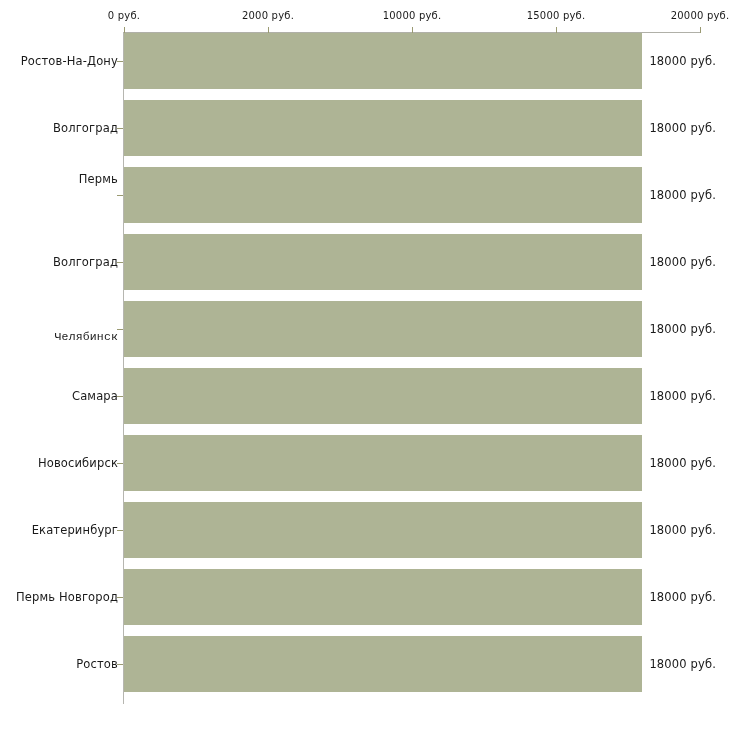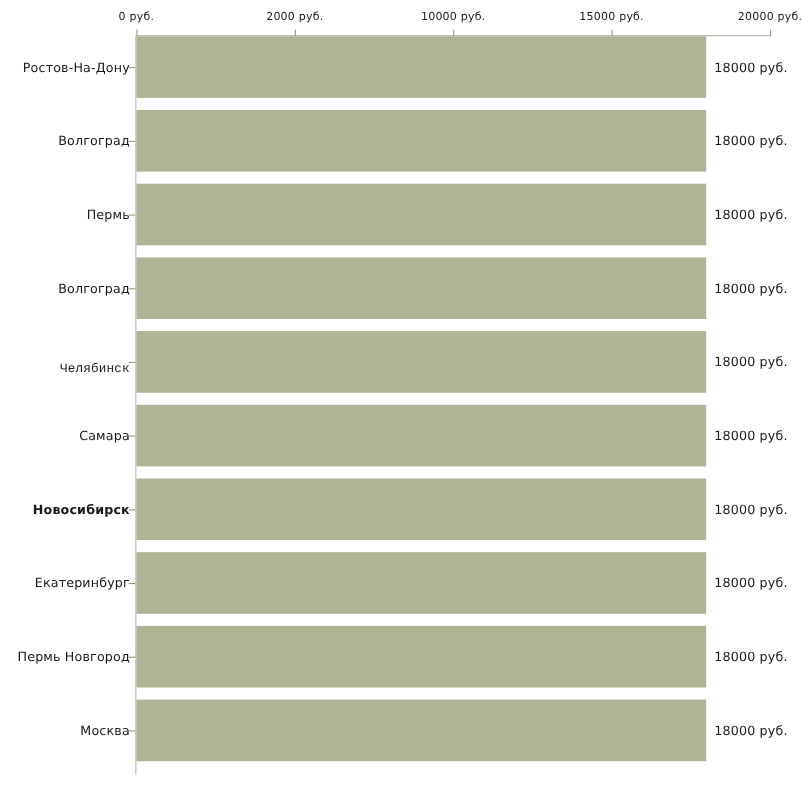--- a/index.html
+++ b/index.html
@@ -106,35 +106,35 @@
       <div class="xtick" style="left: 700px;"></div>
       <div class="xtick-label" style="left: 700px;">20000 руб.</div>
     </div>
 
   <div id="ycats-layer">
       <div class="ytick" style="top: 61px;"></div>
       <div class="ycat-label" style="top: 61px;">Ростов-На-Дону</div>
       <div class="ytick" style="top: 128px;"></div>
       <div class="ycat-label" style="top: 128px; text-align: right;">Волгоград</div>
       <div class="ytick" style="top: 195px;"></div>
-      <div class="ycat-label" style="top: 195px;">Пермь</div>
+      <div class="ycat-label" style="top: 179px;">Пермь</div>
       <div class="ytick" style="top: 262px;"></div>
       <div class="ycat-label" style="top: 262px;">Волгоград</div>
       <div class="ytick" style="top: 329px;"></div>
       <div class="ycat-label" style="top: 336px; font-family: Liberation Mono, monospace;">Челябинск</div>
       <div class="ytick" style="top: 396px;"></div>
       <div class="ycat-label" style="top: 396px; margin-left: 42px;">Самара</div>
       <div class="ytick" style="top: 463px;"></div>
-      <div class="ycat-label" style="top: 463px; font-weight: bold;">Новосибирск</div>
+      <div class="ycat-label" style="top: 463px;">Новосибирск</div>
       <div class="ytick" style="top: 530px;"></div>
       <div class="ycat-label" style="top: 530px;">Екатеринбург</div>
       <div class="ytick" style="top: 597px;"></div>
       <div class="ycat-label" style="top: 597px;">Пермь Новгород</div>
       <div class="ytick" style="top: 664px;"></div>
-      <div class="ycat-label" style="top: 664px;">Москва</div>
+      <div class="ycat-label" style="top: 664px;">Ростов</div>
     </div>
 
   <div id="bars-layer">
       <div class="bar" title="Ростов-На-Дону: 18000 руб." style="top: 33px; height: 56px; width: 518.4px; background: rgb(174, 180, 149);"></div>
       <div class="bar-value-label" style="left: 649.4px; top: 61px;">18000 руб.</div>
       <div class="bar" title="Волгоград: 18000 руб." style="top: 100px; height: 56px; width: 518.4px; background: rgb(174, 180, 149);"></div>
       <div class="bar-value-label" style="left: 649.4px; top: 128px;">18000 руб.</div>
       <div class="bar" title="Пермь: 18000 руб." style="top: 167px; height: 56px; width: 518.4px; background: rgb(174, 180, 149);"></div>
       <div class="bar-value-label" style="left: 649.4px; top: 195px;">18000 руб.</div>
       <div class="bar" title="Красноярск: 18000 руб." style="top: 234px; height: 56px; width: 518.4px; background: rgb(174, 180, 149);"></div>

